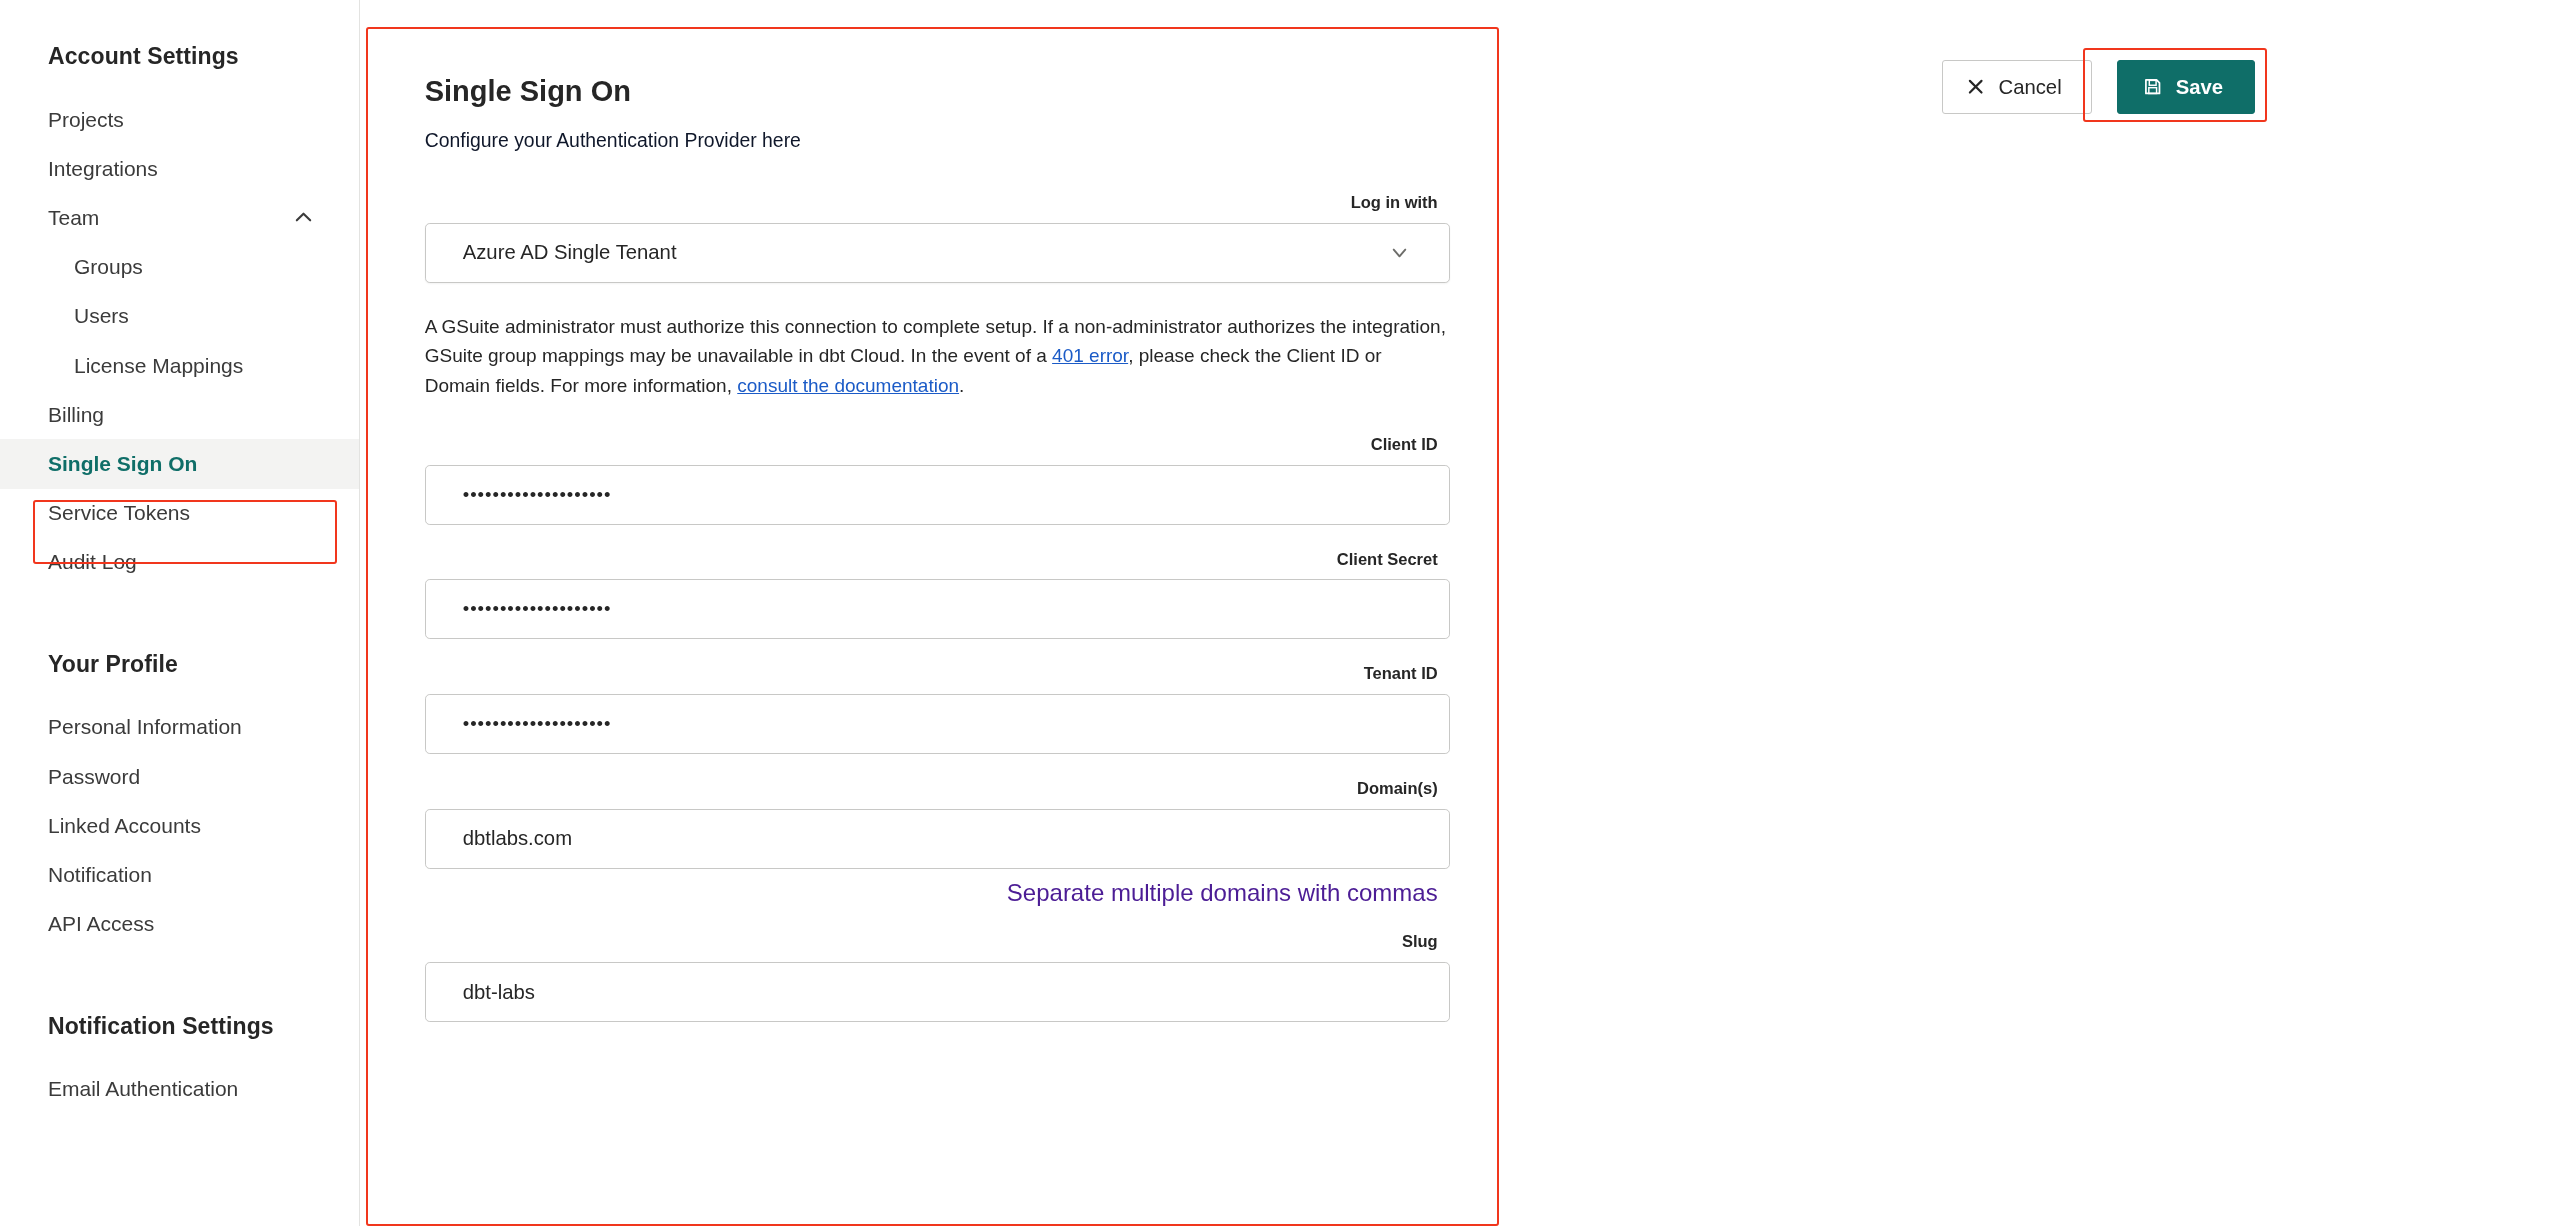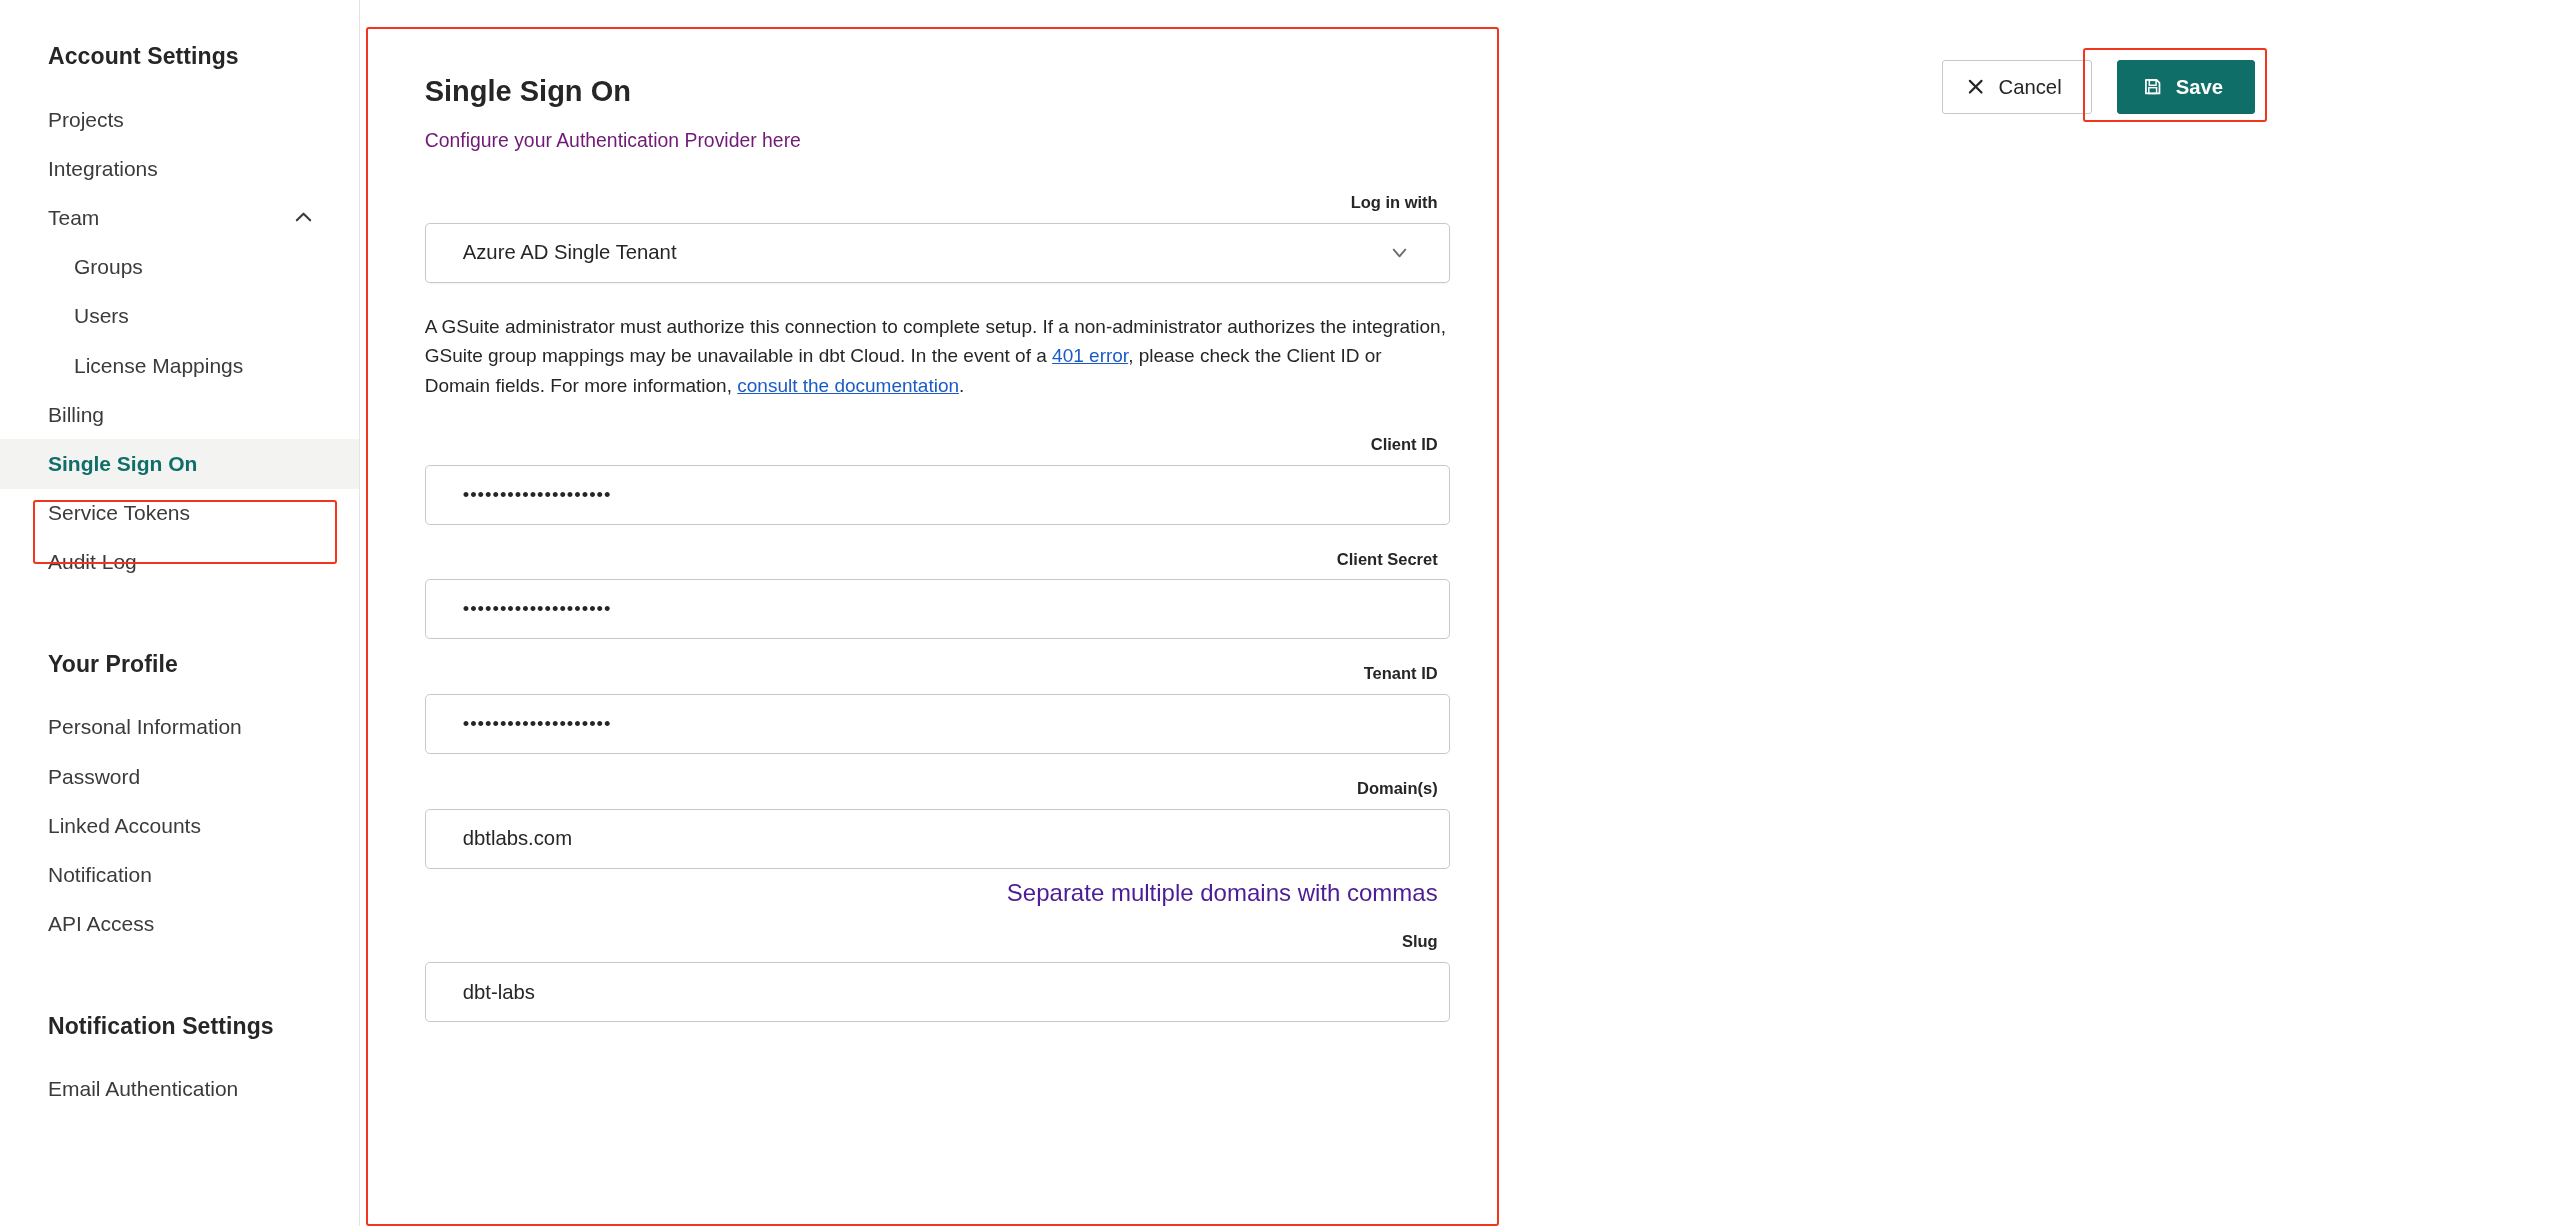--- a/index.html
+++ b/index.html
@@ -88,21 +88,21 @@
     padding: 46px 60px 0 56px;
   }
   .page-title {
     font-size: 29px;
     font-weight: bold;
     color: #262626;
     margin: 0 0 21px 0;
   }
   .page-subtitle {
     font-size: 19.4px;
-    color: #701a75;
+    color: #0f172a;
     margin: 0 0 41px 0;
   }
   .field-label {
     font-size: 16.5px;
     font-weight: bold;
     color: #262626;
     margin-bottom: 10.7px;
   }
   .field-wrap { margin-bottom: 25px; text-align: right; }
   .select-box, .text-box {

